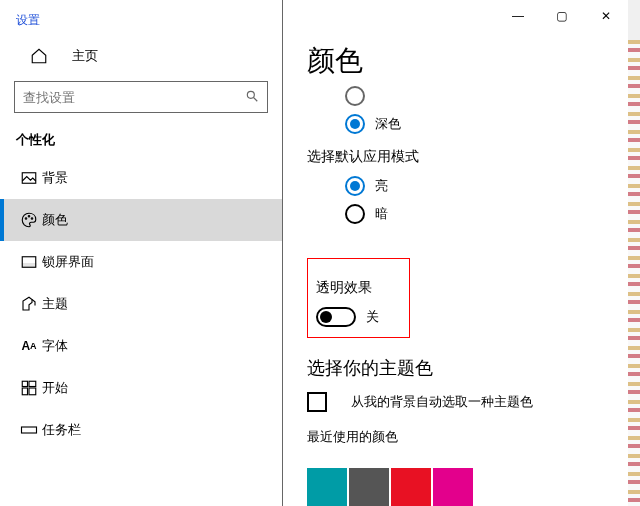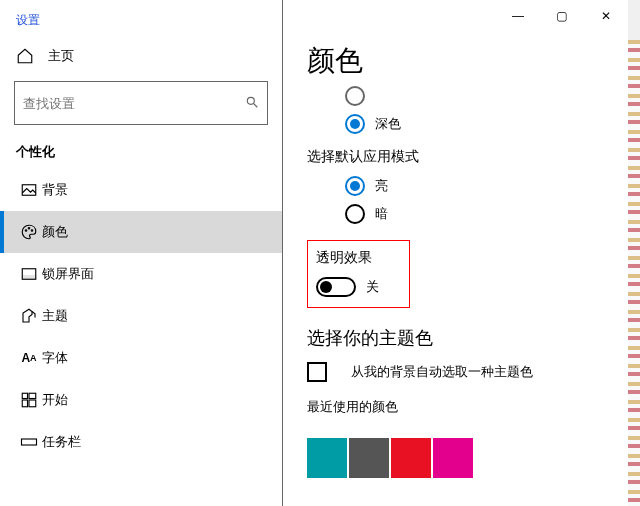--- a/index.html
+++ b/index.html
@@ -29,28 +29,29 @@
     flex-direction: column;
     padding: 8px 0 0 0;
   }
   .win-title {
     font-size: 12px;
     padding: 4px 0 8px 16px;
     color: #1d4ed8;
   }
   .home-row {
     display: flex;
-    gap: 14px;
+    gap: 24px;
     padding: 10px 0 10px 16px;
     font-size: 13px;
     cursor: pointer;
+    margin-left: 14px;
   }
   .search-box {
     margin: 6px 14px 14px 14px;
-    height: 44px;
+    height: 32px;
     border: 1px solid #666;
     display: flex;
     align-items: center;
     padding: 0 8px;
     background: #fff;
   }
   .search-box input {
     flex: 1;
     border: none;
     outline: none;
@@ -144,23 +145,23 @@
   }
   .radio.sel { border-color: #0078d4; }
   .radio.sel::after {
     content: "";
     width: 10px; height: 10px;
     background: #0078d4;
     border-radius: 50%;
   }
   .highlight-box {
     border: 1px solid #ff0000;
-    padding: 8px 30px 10px 8px;
+    padding: 20px 30px 10px 8px;
     display: inline-block;
-    margin-top: 8px;
+    margin-top: 26px;
   }
   .toggle-row {
     display: flex;
     align-items: center;
     gap: 10px;
     margin-top: 8px;
   }
   .toggle {
     width: 40px; height: 20px;
     border: 2px solid #000;

